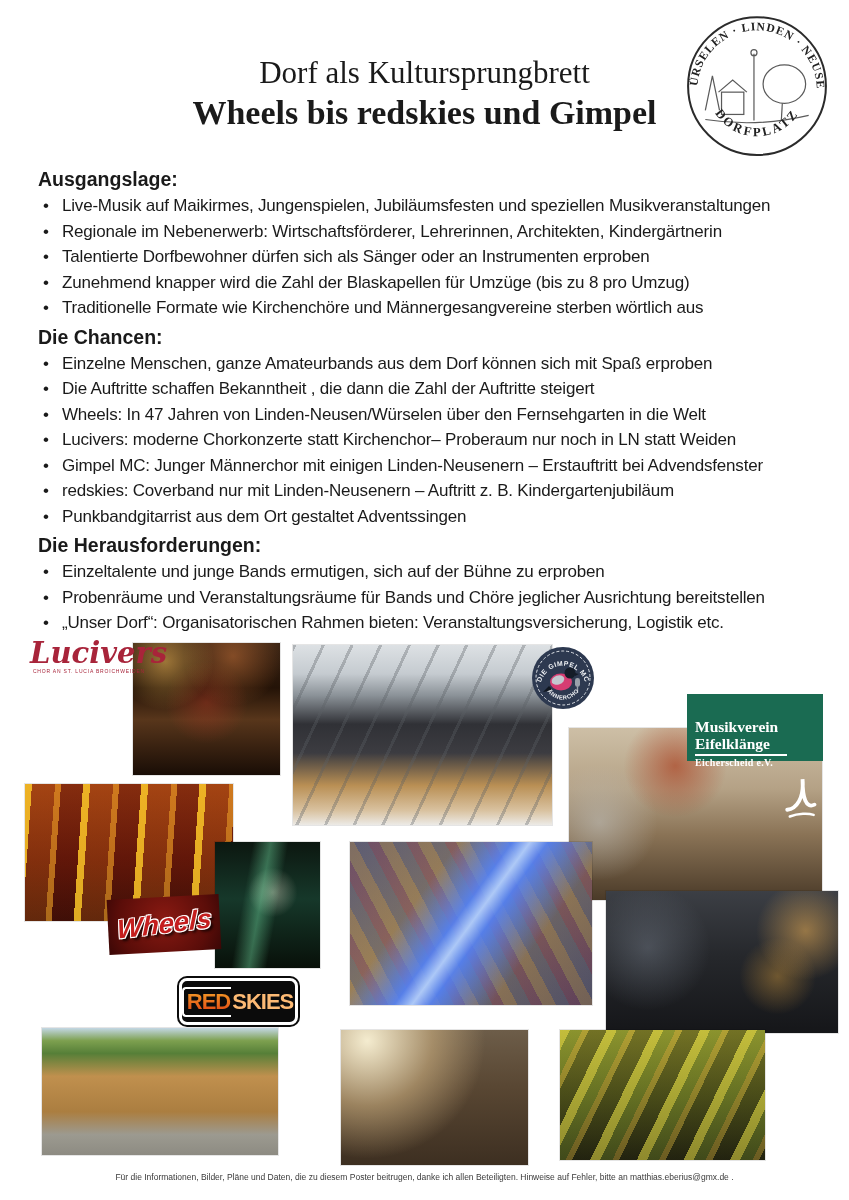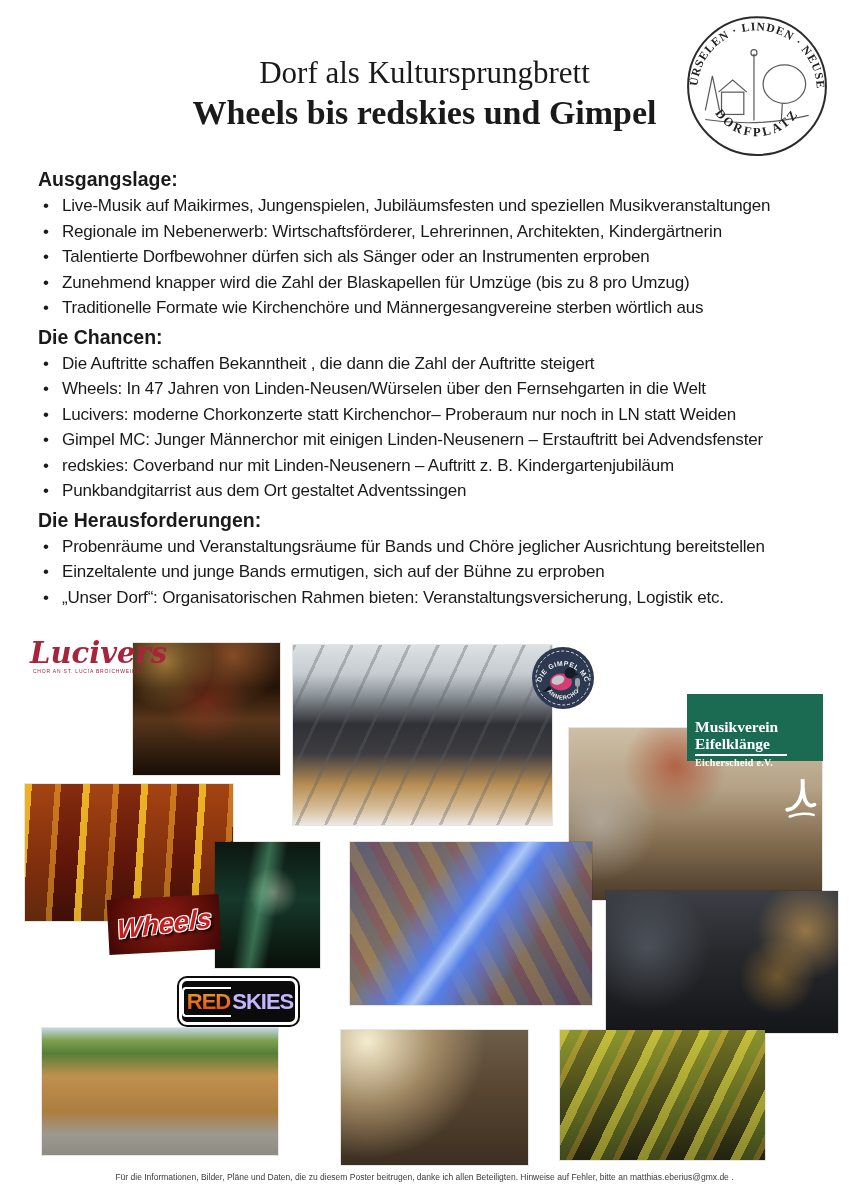--- a/index.html
+++ b/index.html
@@ -92,21 +92,21 @@
     display:flex;align-items:center;justify-content:center;transform:rotate(-3deg);}
   .wheels .name{font-style:italic;font-weight:700;font-size:27px;color:var(--wheels-red);
     transform:skewX(-8deg) rotate(-4deg);
     text-shadow:-1px -1px 0 #fff,1px -1px 0 #fff,-1px 1px 0 #fff,1px 1px 0 #fff,3px 3px 3px rgba(0,0,0,.85);}
   .redskies{position:absolute;left:179px;top:978px;width:119px;height:47px;z-index:3;
     background:#0b0b0b;border:3px solid #fff;border-radius:8px;box-sizing:border-box;
     box-shadow:0 0 0 2px #0b0b0b;display:flex;align-items:center;justify-content:center;gap:1px;}
   .redskies .r1{color:var(--redskies-orange);border:2px solid #fff;border-right:none;border-radius:4px 0 0 4px;
     padding:0 1px 0 3px;font-weight:700;font-size:22px;letter-spacing:-1px;
     background:linear-gradient(180deg,#f4a52a,#e03c10);-webkit-background-clip:text;background-clip:text;color:transparent;}
-  .redskies .r2{color:#c4b5fd;font-weight:700;font-size:22px;letter-spacing:-1px;padding-right:2px;}
+  .redskies .r2{color:#fdba74;font-weight:700;font-size:22px;letter-spacing:-1px;padding-right:2px;}
   
   .footer{position:absolute;left:0;top:1172px;width:100%;text-align:center;font-size:8.5px;color:#3a3a3a;}
 </style>
 </head>
 <body>
 
 <div class="page">
 
   <div class="titles">
     <div class="title-l1">Dorf als Kultursprungbrett</div>
@@ -141,31 +141,32 @@
     <h2>Ausgangslage:</h2>
     <ul>
       <li><span class="b"></span><span>Live-Musik auf Maikirmes, Jungenspielen, Jubiläumsfesten und speziellen Musikveranstaltungen</span></li>
       <li><span class="b"></span><span>Regionale im Nebenerwerb: Wirtschaftsförderer, Lehrerinnen, Architekten, Kindergärtnerin</span></li>
       <li><span class="b"></span><span>Talentierte Dorfbewohner dürfen sich als Sänger oder an Instrumenten erproben</span></li>
       <li><span class="b"></span><span>Zunehmend knapper wird die Zahl der Blaskapellen für Umzüge (bis zu 8 pro Umzug)</span></li>
       <li><span class="b"></span><span>Traditionelle Formate wie Kirchenchöre und Männergesangvereine sterben wörtlich aus</span></li>
     </ul>
     <h2>Die Chancen:</h2>
     <ul>
+      <li><span class="b"></span><span>Einzelne Menschen, ganze Amateurbands aus dem Dorf können sich mit Spaß erproben</span></li>
       <li><span class="b"></span><span>Die Auftritte schaffen Bekanntheit , die dann die Zahl der Auftritte steigert</span></li>
       <li><span class="b">Wheels:</span><span> In 47 Jahren von Linden-Neusen/Würselen über den Fernsehgarten in die Welt</span></li>
       <li><span class="b">Lucivers:</span><span> moderne Chorkonzerte statt Kirchenchor– Proberaum nur noch in LN statt Weiden</span></li>
       <li><span class="b">Gimpel MC:</span><span> Junger Männerchor mit einigen Linden-Neusenern – Erstauftritt bei Advendsfenster</span></li>
       <li><span class="b">redskies:</span><span> Coverband nur mit Linden-Neusenern – Auftritt z. B. Kindergartenjubiläum</span></li>
       <li><span class="b">Punkband</span><span>gitarrist aus dem Ort gestaltet Adventssingen</span></li>
     </ul>
     <h2>Die Herausforderungen:</h2>
     <ul>
+      <li><span class="b"></span><span>Einzeltalente und junge Bands ermutigen, sich auf der Bühne zu erproben</span></li>
       <li><span class="b"></span><span>Probenräume und Veranstaltungsräume für Bands und Chöre jeglicher Ausrichtung bereitstellen</span></li>
-      <li><span class="b"></span><span>Einzeltalente und junge Bands ermutigen, sich auf der Bühne zu erproben</span></li>
       <li><span class="b"></span><span>„Unser Dorf“: Organisatorischen Rahmen bieten: Veranstaltungsversicherung, Logistik etc.</span></li>
     </ul>
   </div>
 
   <div class="collage">
     <div class="photo p-choir"></div>
     <div class="photo p-stage"></div>
     <div class="photo p-orch"></div>
     <div class="photo p-yellow"></div>
     <div class="photo p-green z2"></div>

